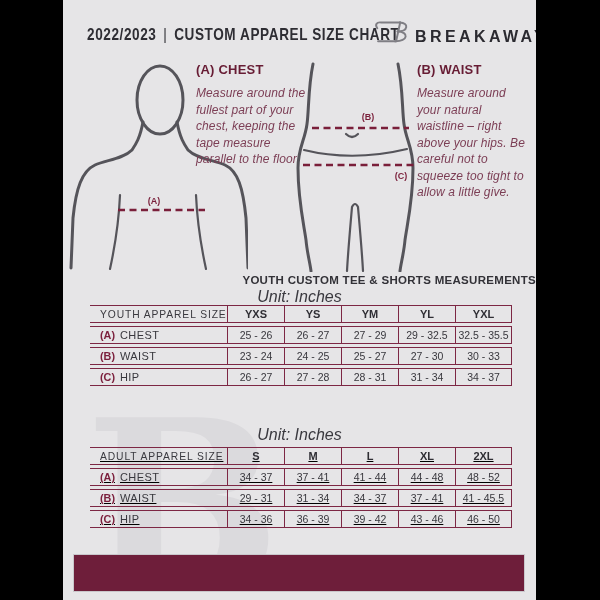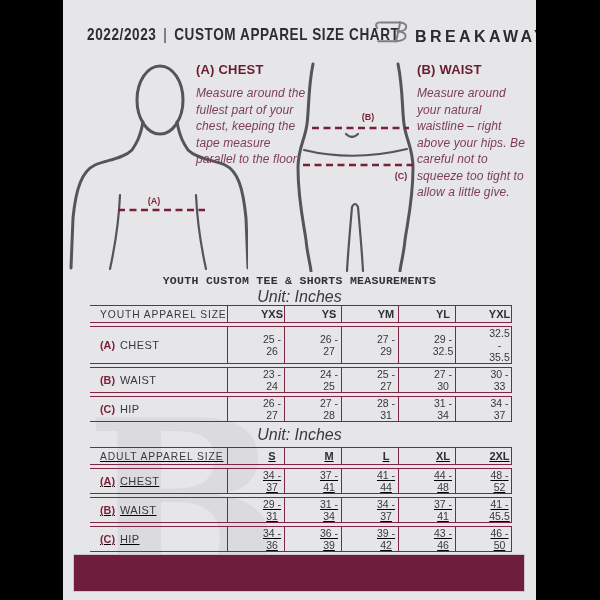--- a/index.html
+++ b/index.html
@@ -33,42 +33,42 @@
   .dash-line { stroke:#7a1f3a; stroke-width:2.4; stroke-dasharray:7 4.5; fill:none; }
   .dash-label { fill:#7a1f3a; font-size:9px; font-weight:bold; font-family:"Liberation Sans",sans-serif; }
   .guide-block { position:absolute; z-index:1; }
   .guide-heading { font-size:13px; font-weight:bold; color:#671c34; letter-spacing:0.2px; }
   .guide-text {
     margin-top:8px; font-size:12px; font-style:italic; color:#7c3e55;
     line-height:1.38; letter-spacing:0.1px;
   }
   
   .tbl-title {
-    position:absolute; left:0; width:473px; text-align:center;
-    font-size:11.5px; font-weight:bold; color:#323137; letter-spacing:0.3px; z-index:1;font-family:Liberation Mono, monospace;
+    position:absolute; left:0; width:473px; text-align:right;
+    font-size:11.5px; font-weight:bold; color:#323137; letter-spacing:0.3px; z-index:1;
   }
   .tbl-unit {
     position:absolute; left:0; width:473px; text-align:center;
     font-size:16px; font-style:italic; color:#3a393f; z-index:1;
   }
   table.size-table {
     position:absolute; left:27px; width:422px; table-layout:fixed;
     border-collapse:separate; border-spacing:0 3px; z-index:1;
   }
   .size-table th, .size-table td {
     height:16px; padding:0; text-align:center; vertical-align:middle;
     border-top:1.4px solid #7d2744; border-bottom:1.4px solid #7d2744;
     font-size:10.5px; color:#38373d; background:transparent;
   }
   .size-table col.label-col { width:137px; }
   .size-table col.data-col { width:57px; }
   .size-table .lbl { text-align:left; padding-left:10px; }
   .size-table th.lbl { font-weight:normal; font-size:10.3px; letter-spacing:0.9px; color:#3a393f; }
   .size-table th.size-code { font-weight:bold; font-size:11px; color:#2f2e34; }
-  .size-table td.val, .size-table th.size-code { border-left:1.2px solid #7d2744;padding-left:32px; }
+  .size-table td.val, .size-table th.size-code { border-left:1.2px solid #7d2744; }
   .size-table td.val:last-child, .size-table th.size-code:last-child { border-right:1.2px solid #7d2744; }
   .row-key { color:#7b1f3c; font-weight:bold; margin-right:5px; font-size:10.8px; }
   .row-name { color:#38373d; font-size:11px; letter-spacing:0.4px; }
   
   .footer-bar {
     position:absolute; left:10px; top:554px; width:452px; height:38px;
     background:#6e1e3a; border:1px solid #c9c7cb; box-sizing:border-box; z-index:3;
   }
   .watermark {
     position:absolute; left:22px; top:390px; z-index:0;

